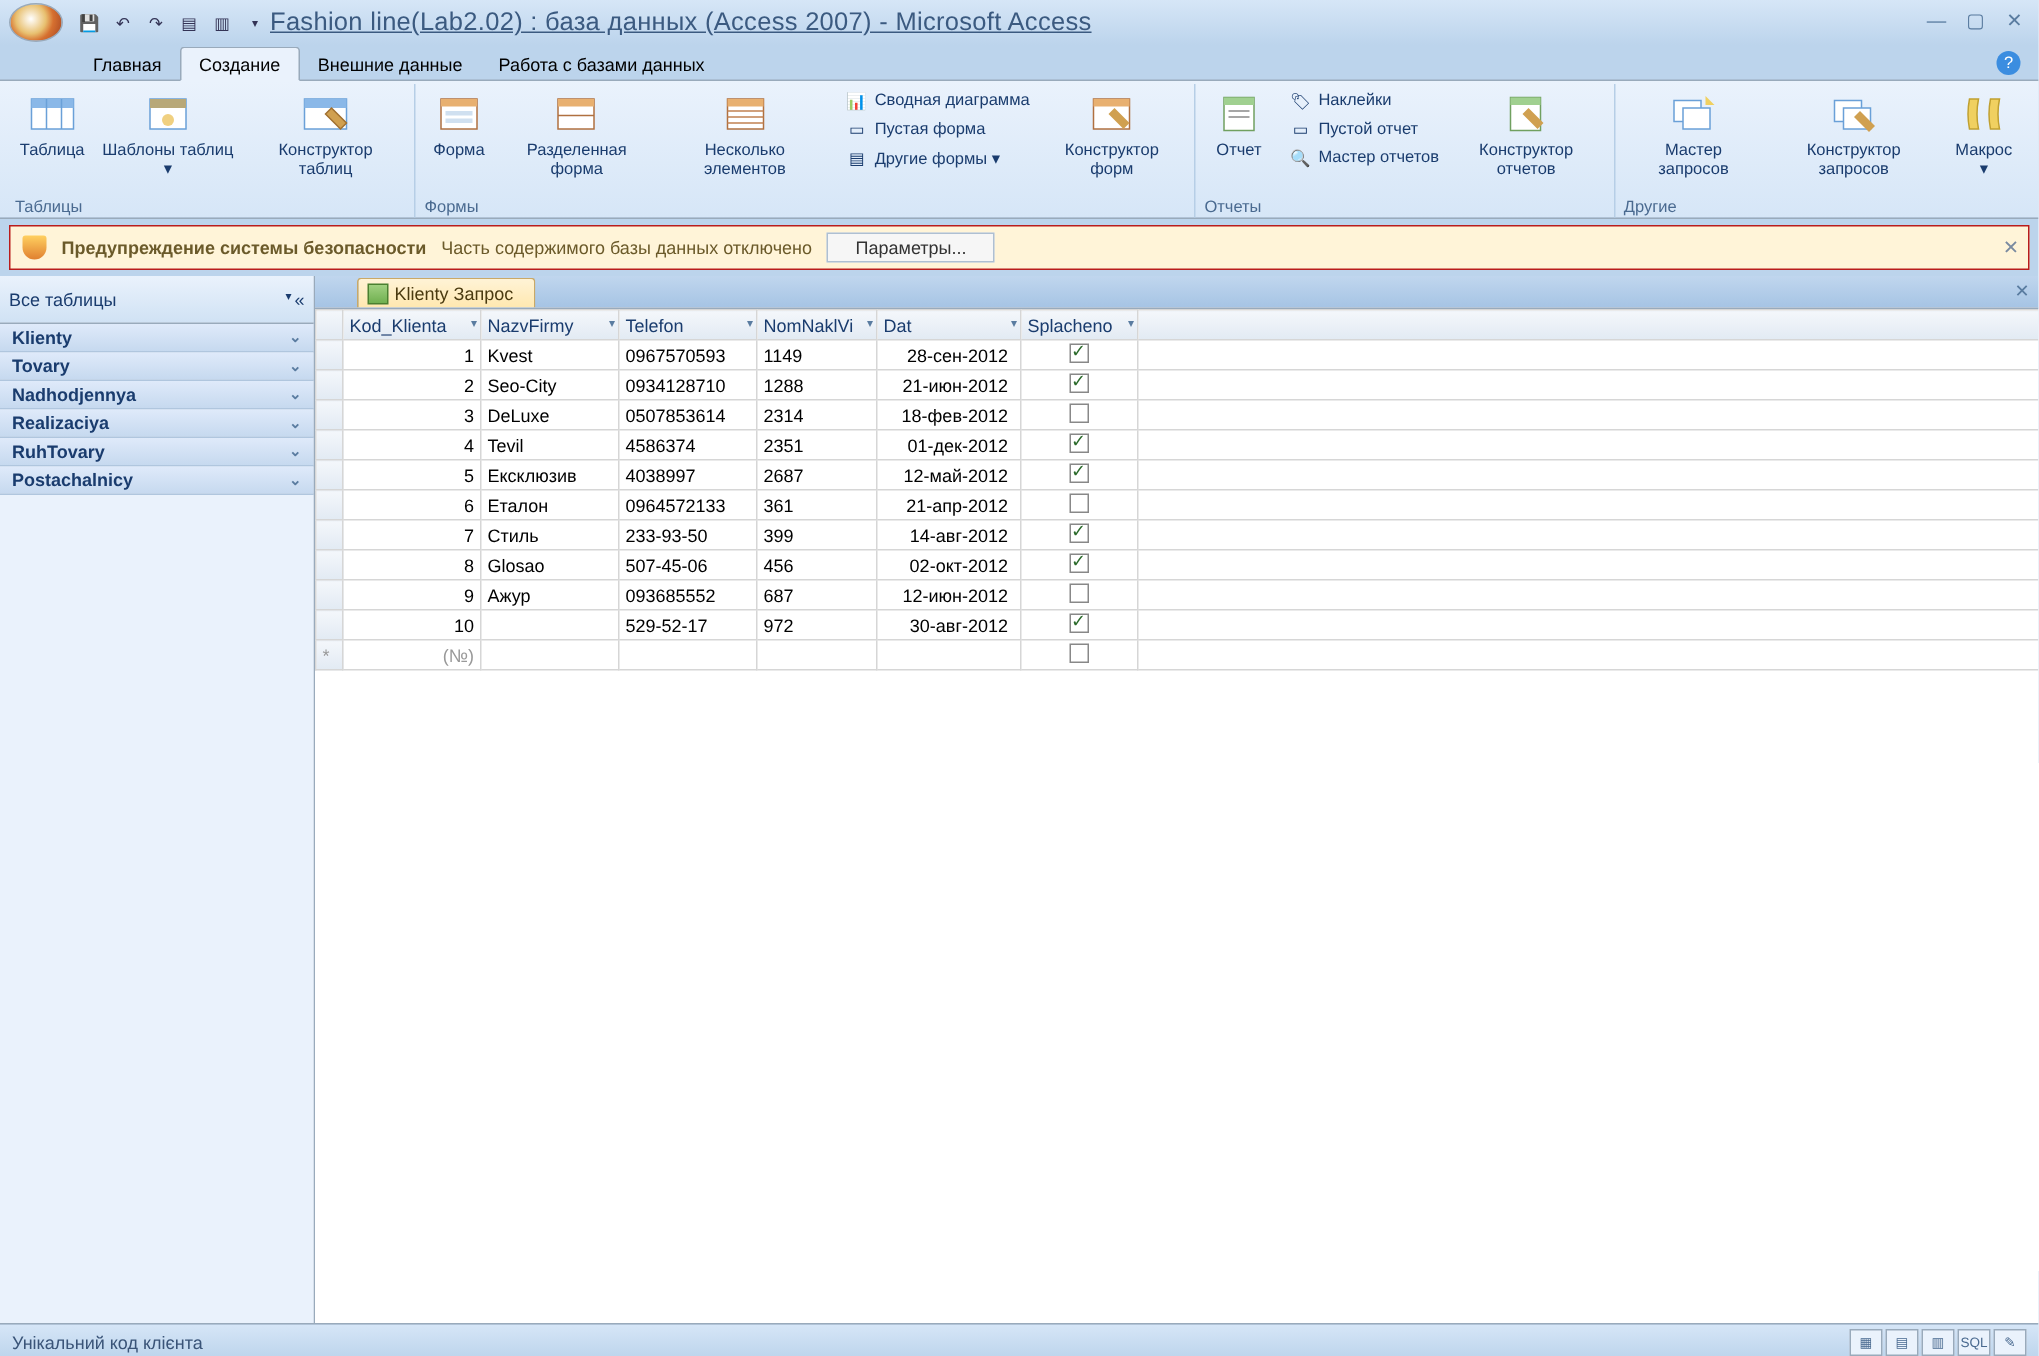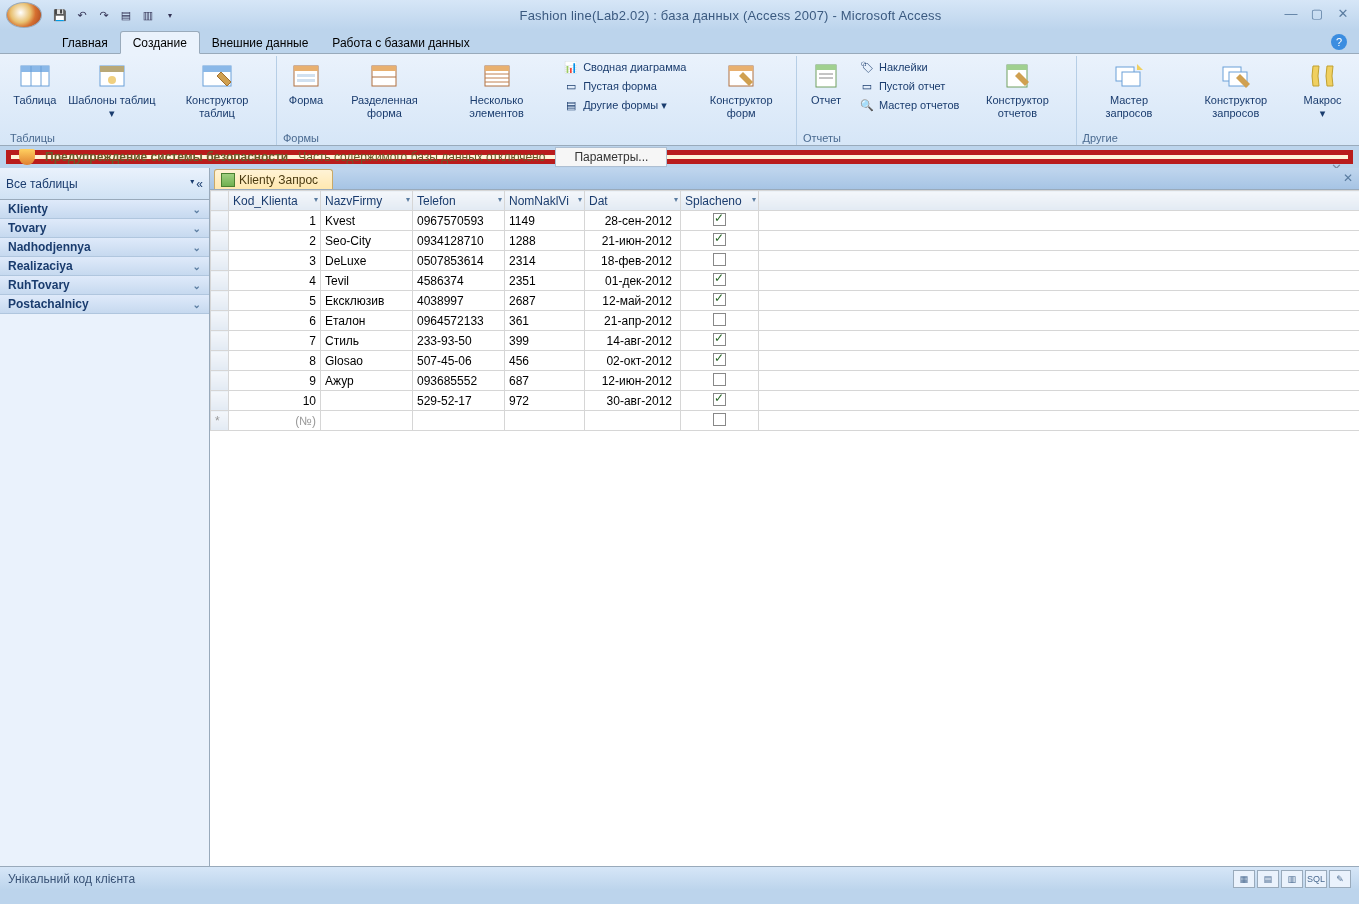--- a/index.html
+++ b/index.html
@@ -3,21 +3,21 @@
 <meta charset="utf-8">
 <style>
 * { box-sizing: border-box; margin: 0; padding: 0; font-family: "Segoe UI", Tahoma, sans-serif; }
 body { width: 1359px; height: 904px; background: #bcd4ec; overflow: hidden; font-size: 12px; }
 
 
 .titlebar { height: 30px; background: linear-gradient(#d6e6f7,#bcd4ec); display: flex; align-items: center; padding: 0 6px; }
 .office-btn { width: 36px; height: 26px; background: radial-gradient(circle at 40% 40%, #fff, #e8c070 40%, #d67030 60%, #a04020); border-radius: 50%; border: 1px solid #9ab; margin-right: 4px; }
 .qat { display: flex; gap: 2px; margin-left: 4px; }
 .qat-btn { width: 20px; height: 20px; display: flex; align-items: center; justify-content: center; color: #335; font-size: 11px; }
-.title-text { flex: 1; text-align: center; color: #3b5a80; font-size: 13px; letter-spacing: .2px; }
+.title-text { flex: 1; text-align: left; color: #3b5a80; font-size: 17px; letter-spacing: .2px; text-decoration: underline; }
 .win-controls { display: flex; gap: 6px; }
 .win-btn { width: 20px; height: 16px; color: #5a7ca0; font-size: 13px; text-align: center; line-height: 14px; }
 
 
 .tabrow { height: 24px; display: flex; align-items: flex-end; padding-left: 50px; background: #bcd4ec; border-bottom: 1px solid #9ab; position: relative; }
 .tab { padding: 4px 12px 3px; color: #000000; font-size: 12px; cursor: pointer; }
 .tab.active { background: #eaf2fc; border: 1px solid #9ab; border-bottom: 1px solid #eaf2fc; border-radius: 3px 3px 0 0; position: relative; top: 1px; }
 .help-icon { position: absolute; right: 12px; top: 4px; width: 16px; height: 16px; border-radius: 50%; background: #3b8de0; color: #fff; text-align: center; font-size: 11px; line-height: 16px; }
 
 
@@ -25,37 +25,37 @@
 .group { border-right: 1px solid #b6cee6; padding: 2px 6px 0; display: flex; flex-direction: column; }
 .group-body { flex: 1; display: flex; align-items: flex-start; gap: 2px; }
 .group-label { color: #4a6a90; font-size: 11px; padding: 1px 0; }
 .rbtn { display: flex; flex-direction: column; align-items: center; justify-content: flex-start; padding: 2px 4px; color: #1a3c6e; font-size: 11px; line-height: 1.2; text-align: center; cursor: pointer; min-width: 46px; }
 .rbtn .ic { width: 32px; height: 32px; margin-bottom: 2px; display: flex; align-items: center; justify-content: center; }
 .small-stack { display: flex; flex-direction: column; gap: 1px; padding-left: 4px; }
 .sbtn { display: flex; align-items: center; gap: 4px; color: #1a3c6e; font-size: 11px; padding: 1px 4px; cursor: pointer; white-space: nowrap; }
 .sbtn .sic { width: 16px; height: 16px; display: inline-flex; align-items: center; justify-content: center; }
 
 
-.secbar { height: 14px; margin: 4px 6px; background: #fff4d8; border: 5px solid #b91c1c; display: flex; align-items: center; padding: 0 8px; gap: 10px; color: #6b5a2a; font-size: 12px; position: relative; }
+.secbar { height: 30px; margin: 4px 6px; background: #fff4d8; border: 1px solid #b91c1c; display: flex; align-items: center; padding: 0 8px; gap: 10px; color: #6b5a2a; font-size: 12px; position: relative; }
 .shield { width: 16px; height: 16px; background: linear-gradient(#ffd060,#e08030); border-radius: 2px 2px 50% 50%; }
 .param-btn { background: #f6f6f6; border: 1px solid #aebfd2; padding: 2px 18px; color: #333; font-size: 12px; cursor: pointer; }
 .secclose { position: absolute; right: 6px; top: 6px; color: #7a8aa0; cursor: pointer; font-size: 13px; }
 
 
 .body { display: flex; height: 698px; }
 .nav { width: 210px; background: #e6eef8; border-right: 1px solid #9ab; display: flex; flex-direction: column; }
 .nav-header { height: 32px; background: linear-gradient(#eaf2fc,#d0e2f4); border-bottom: 1px solid #9ab; display: flex; align-items: center; padding: 0 6px; color: #1a3c6e; font-size: 12px; }
 .nav-header .dd { margin-left: auto; display: flex; gap: 2px; }
 .nav-item { height: 19px; background: linear-gradient(#dfeafa,#c6d9ef); border-bottom: 1px solid #b0c6de; display: flex; align-items: center; padding: 0 8px; color: #1a3c6e; font-weight: bold; font-size: 12px; cursor: pointer; }
 .nav-item .chev { margin-left: auto; font-size: 10px; color: #5a7ca0; }
 .nav-rest { flex: 1; background: #eaf2fc; }
 
 .main { flex: 1; background: #fff; display: flex; flex-direction: column; position: relative; }
 .tabstrip { height: 22px; background: linear-gradient(#c0d6ee,#a6c4e4); display: flex; align-items: flex-end; padding-left: 4px; border-bottom: 1px solid #9ab; position: relative; }
-.obj-tab { background: linear-gradient(#fff3d6,#ffe8b0); border: 1px solid #c9a968; border-bottom: none; padding: 2px 14px 2px 6px; display: flex; align-items: center; gap: 4px; font-size: 12px; color: #4a3a10; border-radius: 3px 3px 0 0; height: 20px; }
+.obj-tab { background: linear-gradient(#fff3d6,#ffe8b0); border: 1px solid #c9a968; border-bottom: none; padding: 2px 14px 2px 6px; display: flex; align-items: center; gap: 4px; font-size: 12px; color: #4a3a10; border-radius: 3px 3px 0 0; height: 20px; margin-left: 24px; }
 .obj-ic { width: 14px; height: 14px; background: linear-gradient(#a0d080,#70b050); border: 1px solid #4a8030; }
 .tabclose { position: absolute; right: 6px; top: 3px; color: #5a7ca0; cursor: pointer; }
 
 
 .sheet { flex: 1; overflow: hidden; background: #fff; }
 .grid { border-collapse: collapse; width: 100%; font-size: 12px; }
 .grid th, .grid td { border: 1px solid #d6d6d6; height: 20px; padding: 0 4px; text-align: left; white-space: nowrap; }
 .grid th { background: linear-gradient(#f4f7fb,#e2eaf3); color: #1a3c6e; font-weight: normal; position: relative; }
 .grid th .flt { position: absolute; right: 2px; top: 4px; font-size: 8px; color: #5a7ca0; }
 .rowsel { width: 18px; background: linear-gradient(#f4f7fb,#e2eaf3); text-align: center; color: #777; }

